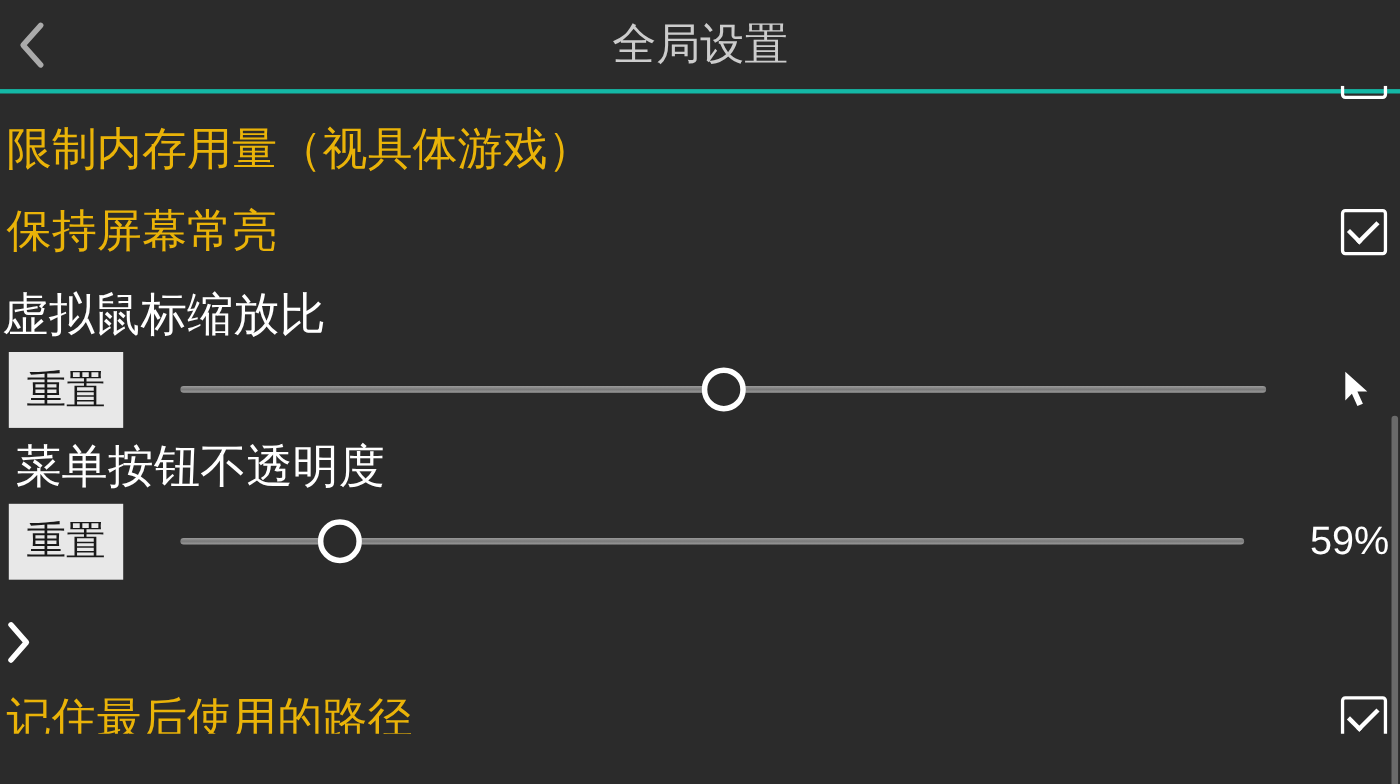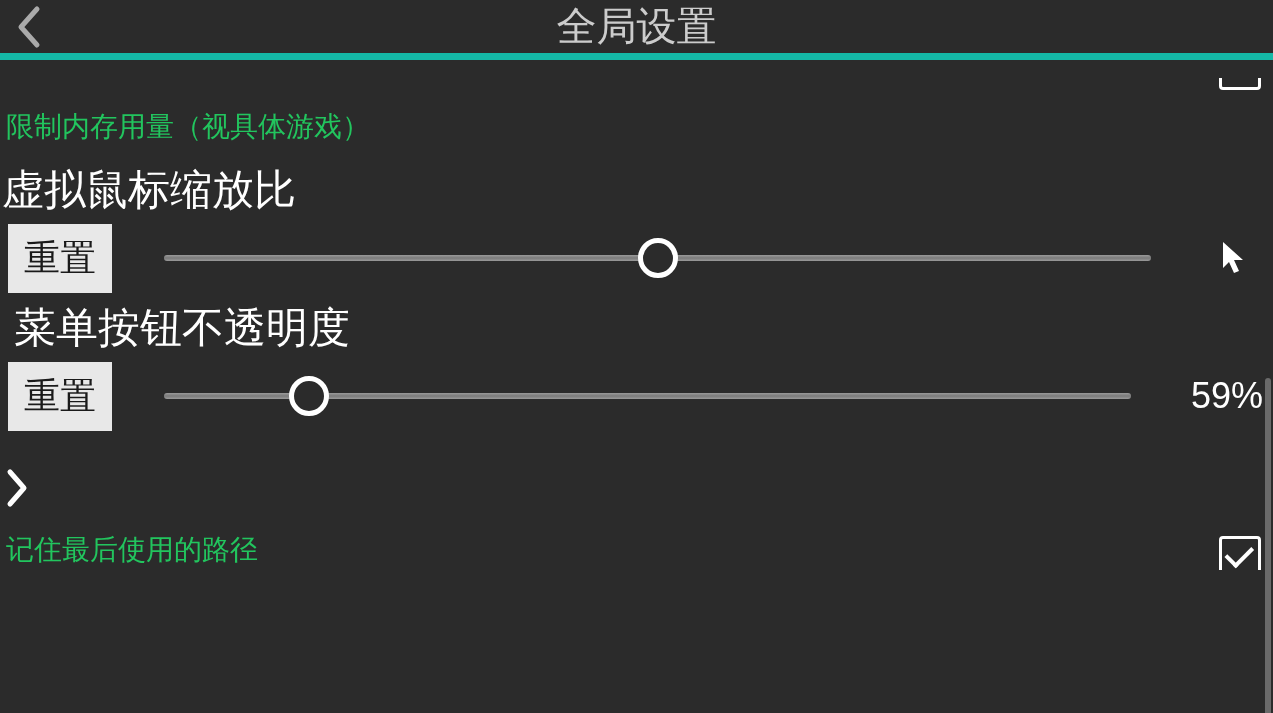--- a/index.html
+++ b/index.html
@@ -10,26 +10,26 @@
     body {
       width: 1273px;
       height: 713px;
       background: #2b2b2b;
       color: #ffffff;
       font-family: "Microsoft YaHei", "PingFang SC", sans-serif;
       overflow: hidden;
       position: relative;
     }
     .header {
-      height: 60px;
+      height: 85px;
       background: #2b2b2b;
       display: flex;
       align-items: center;
       position: relative;
-      border-bottom: 7px solid #14b8a6;
+      border-bottom: 4px solid #14b8a6;
     }
     .back-btn {
       position: absolute;
       left: 6px;
       top: 50%;
       transform: translateY(-50%);
       cursor: pointer;
       width: 44px;
       height: 44px;
       display: flex;
@@ -94,22 +94,22 @@
       height: 12px;
       border-left: 4px solid #fff;
       border-bottom: 4px solid #fff;
       transform: rotate(-45deg) translate(2px, -3px);
     }
     .row {
       padding: 8px 12px 8px 6px;
       position: relative;
     }
     .row-label {
-      font-size: 28px;
-      color: #22c55e;
+      font-size: 41px;
+      color: #eab308;
       font-weight: 400;
     }
     .memory-row {
       margin-top: 6px;
     }
     .memory-value {
       text-align: right;
       font-size: 38px;
       color: #ffffff;
       padding-right: 2px;
@@ -232,20 +232,24 @@
 
     <div class="clipped-check">
       <div class="checkbox"></div>
     </div>
   </div>
 
   <div class="row memory-row">
     <div class="row-label">限制内存用量（视具体游戏）</div>
   </div>
 
+  <div class="checkbox-row">
+    <div class="row-label">保持屏幕常亮</div>
+    <div class="checkbox checked"></div>
+  </div>
 
   <div class="slider-section">
     <div class="slider-title">虚拟鼠标缩放比</div>
     <div class="slider-row">
       <button class="reset-btn">重置</button>
       <div class="slider-track-wrap">
         <div class="slider-track"></div>
         <div class="slider-thumb" style="left:50%"></div>
       </div>
       <div class="slider-value-icon cursor-icon">

